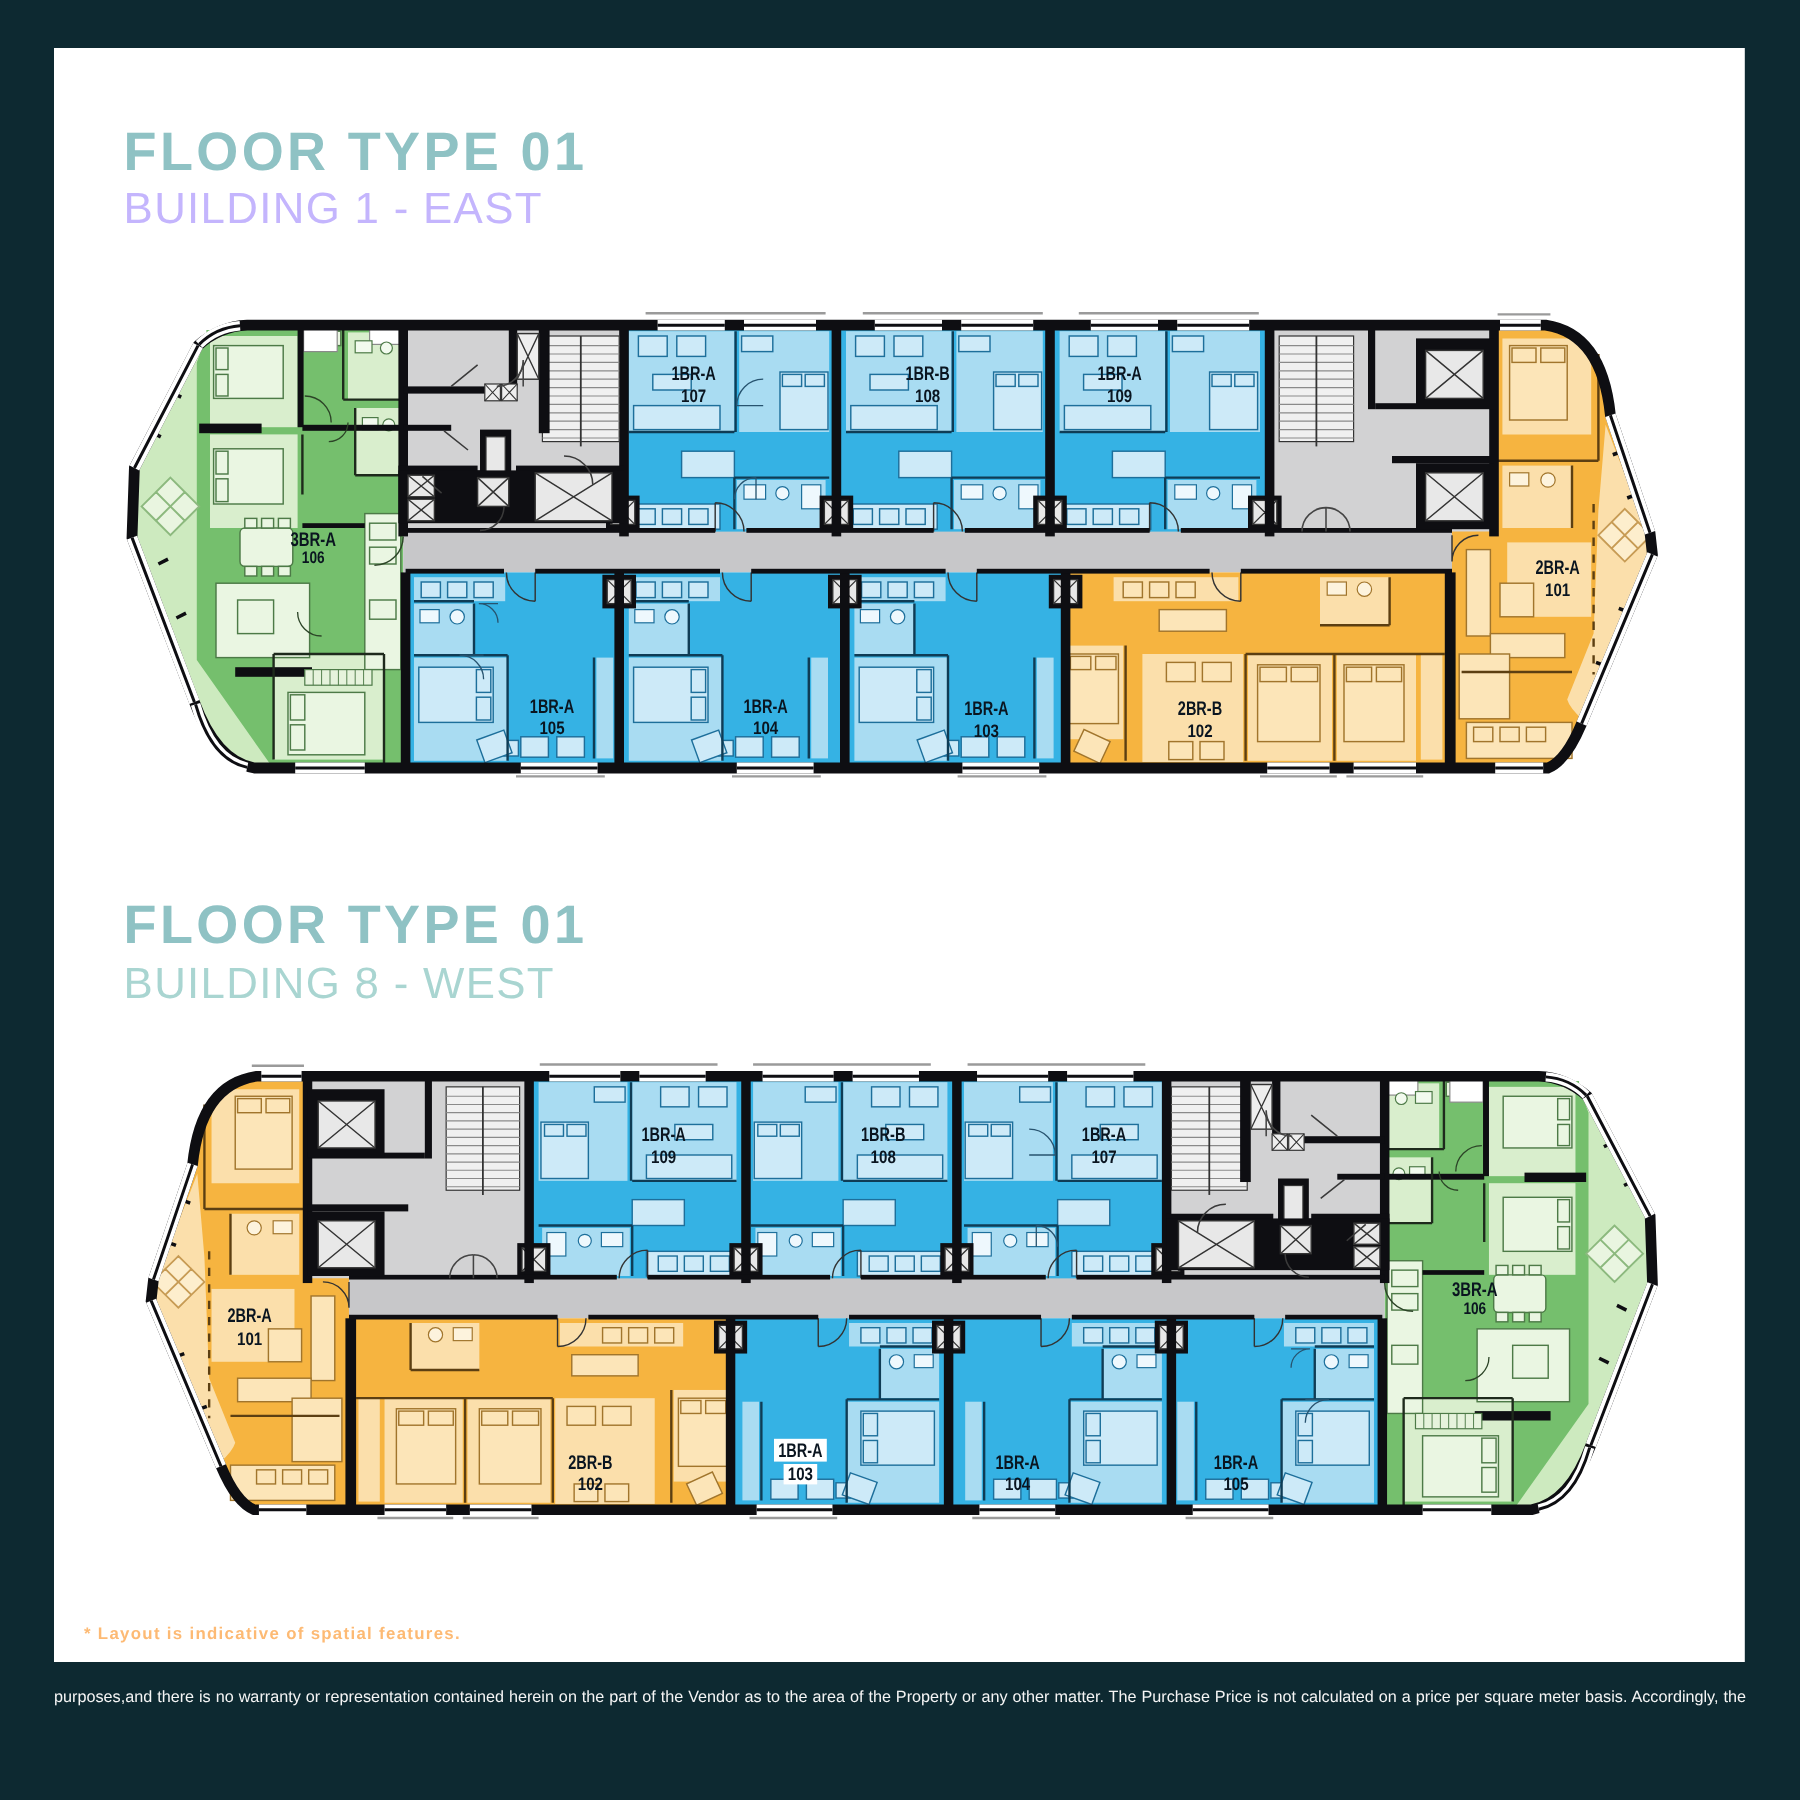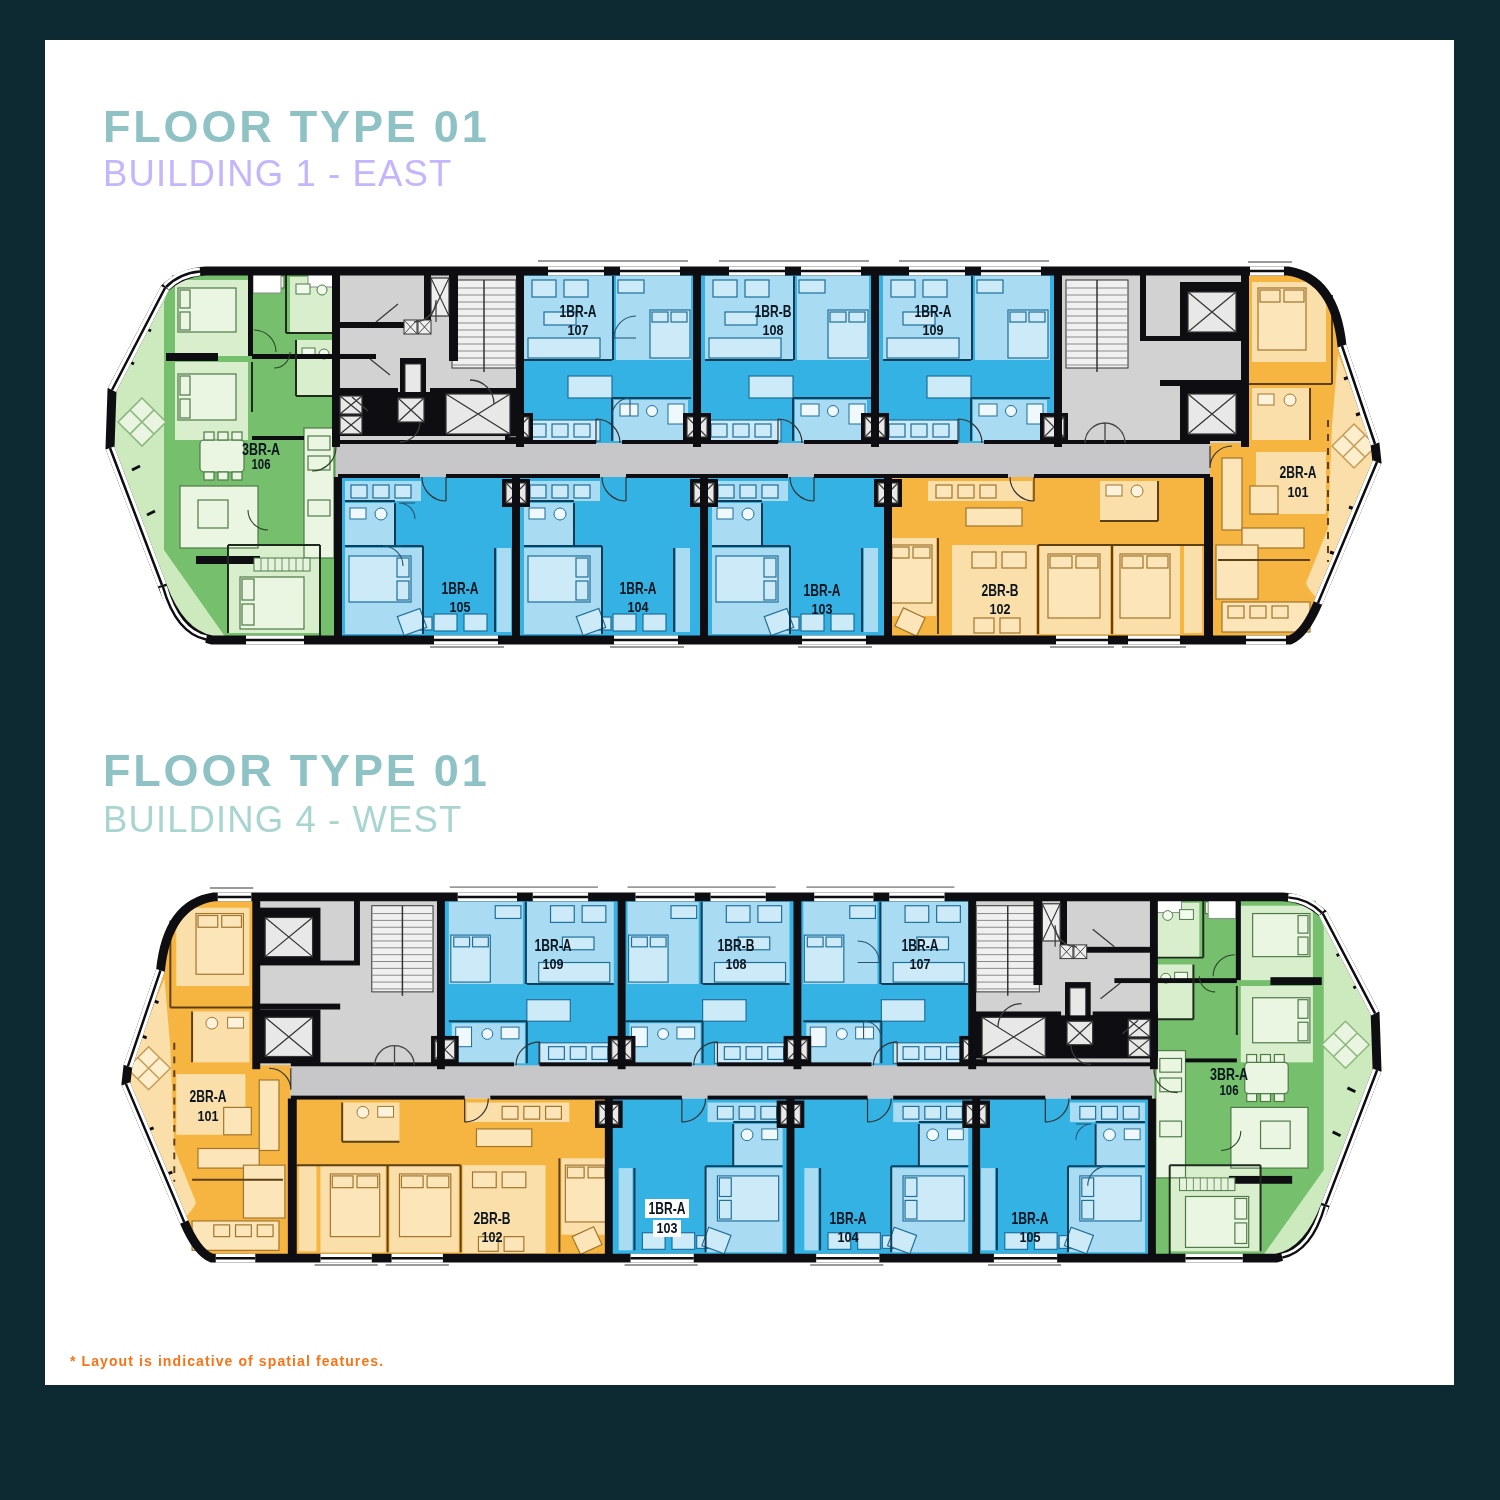--- a/index.html
+++ b/index.html
@@ -2,44 +2,45 @@
 <html><head>
 <meta charset="utf-8">
 <style>
   html,body{margin:0;padding:0;}
   body{width:1500px;height:1500px;background:#0d2931;font-family:"Liberation Sans",sans-serif;position:relative;overflow:hidden;}
   .page{position:absolute;left:45px;top:40px;width:1409px;height:1345px;background:#ffffff;}
   .t1{position:absolute;left:103px;top:103.5px;font-size:45px;line-height:1;font-weight:600;letter-spacing:2.8px;color:#8fc2c4;}
   .t2{position:absolute;left:103px;top:156px;font-size:36.5px;line-height:1;font-weight:500;letter-spacing:1.1px;color:#c4b5fd;}
   .t3{position:absolute;left:103px;top:747.5px;font-size:45px;line-height:1;font-weight:600;letter-spacing:2.8px;color:#8fc2c4;}
   .t4{position:absolute;left:103px;top:802px;font-size:36.5px;line-height:1;font-weight:500;letter-spacing:1.1px;color:#a9d5d1;}
-  .foot{position:absolute;left:70px;top:1353px;font-size:14px;font-weight:bold;letter-spacing:1.1px;color:#f97316;}
+  .foot{position:absolute;left:70px;top:1353px;font-size:14px;font-weight:bold;letter-spacing:1.1px;color:#fdba74;}
   .disc{position:absolute;left:45px;top:1402px;width:1410px;font-size:13.5px;line-height:23.2px;color:#f5f5f5;}
   .disc .j{text-align:justify;text-align-last:justify;}
   svg{position:absolute;left:0;top:0;}
   text.lbl{font-family:"Liberation Sans",sans-serif;font-weight:bold;font-size:16.5px;fill:#0a1520;text-anchor:middle;}
   text.lbl2{font-family:"Liberation Sans",sans-serif;font-weight:bold;font-size:15px;fill:#0a1520;text-anchor:middle;}
   text.lbl3{font-family:"Liberation Sans",sans-serif;font-weight:bold;font-size:14px;fill:#0a1520;text-anchor:middle;}
 </style>
 </head>
 <body>
 
 <div class="page"></div>
 
 <div class="t1">FLOOR TYPE 01</div>
 
 <div class="t2">BUILDING 1 - EAST</div>
 
 <div class="t3">FLOOR TYPE 01</div>
 
-<div class="t4">BUILDING 4 - WEST</div>
+<div class="t4">BUILDING 8 - WEST</div>
 
 <div class="foot">* Layout is indicative of spatial features.</div>
 
 <div class="disc">
+    <div class="j">purposes,and there is no warranty or representation contained herein on the part of the Vendor as to the area of the Property or any other matter. The Purchase Price is not calculated on a price per square meter basis. Accordingly, the</div>
   </div>
 <svg width="1500" height="1500" viewBox="0 0 1500 1500">
 <defs>
 <g id="bldg">
 
 <path d="M206,271 L336,271 L336,640 L212,640 Q180,634 162,585 L110,448 L112,390 L165,288 Q183,272 206,271 Z" fill="#cdeabf"></path>
 
 <path d="M172,275 L336,275 L336,638 L226,638 L164,550 L164,302 L172,280 Z" fill="#75bf6d"></path>
 
 <rect x="336" y="271" width="184" height="176" fill="#d2d2d3"></rect>

